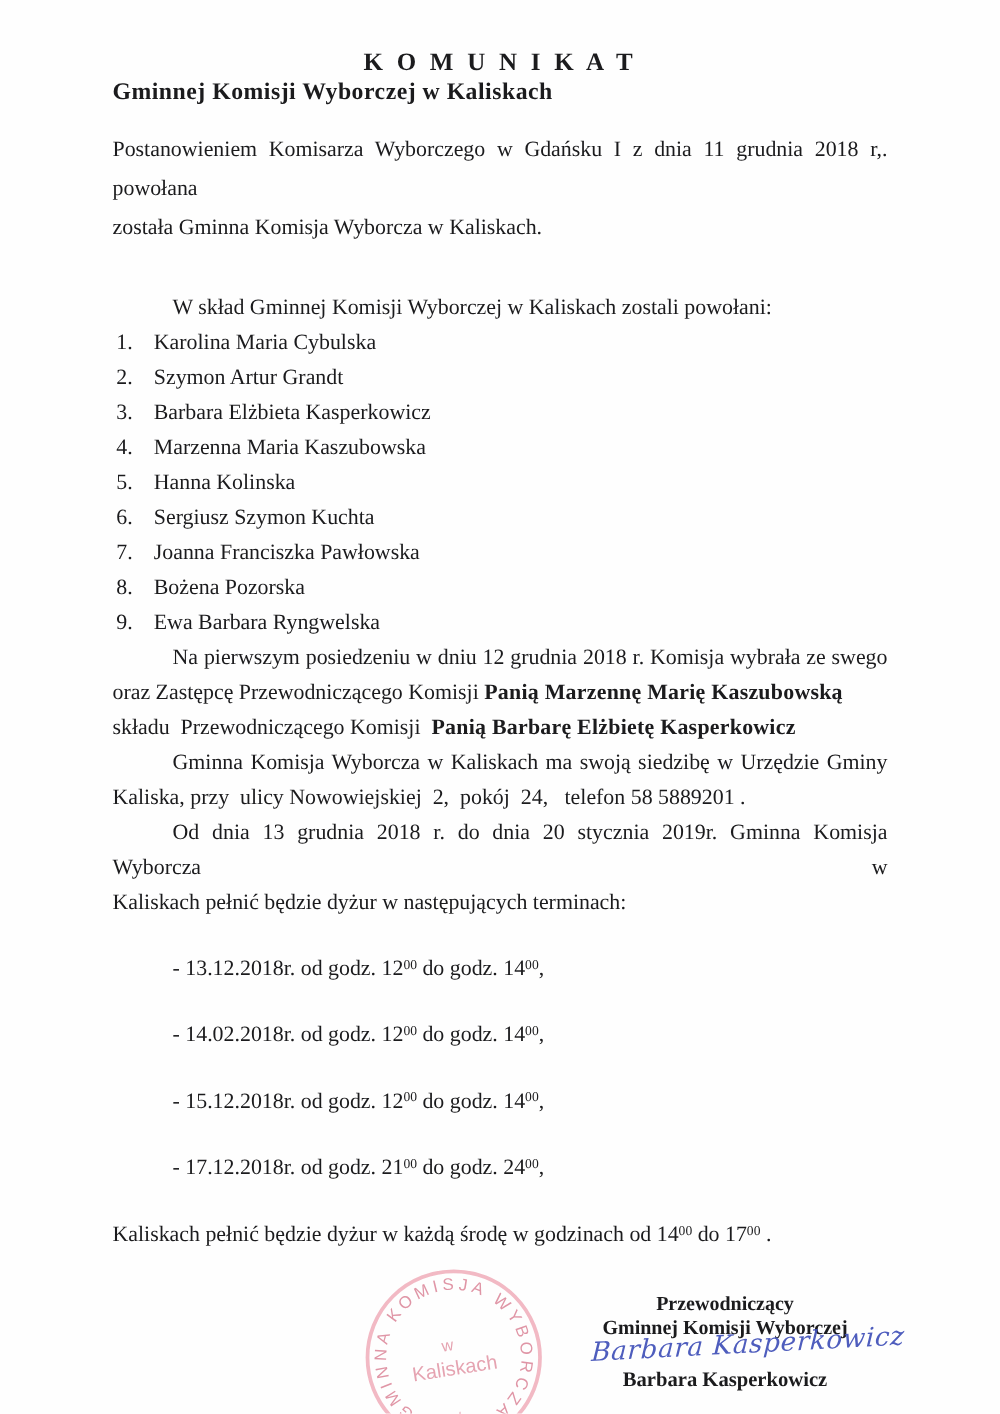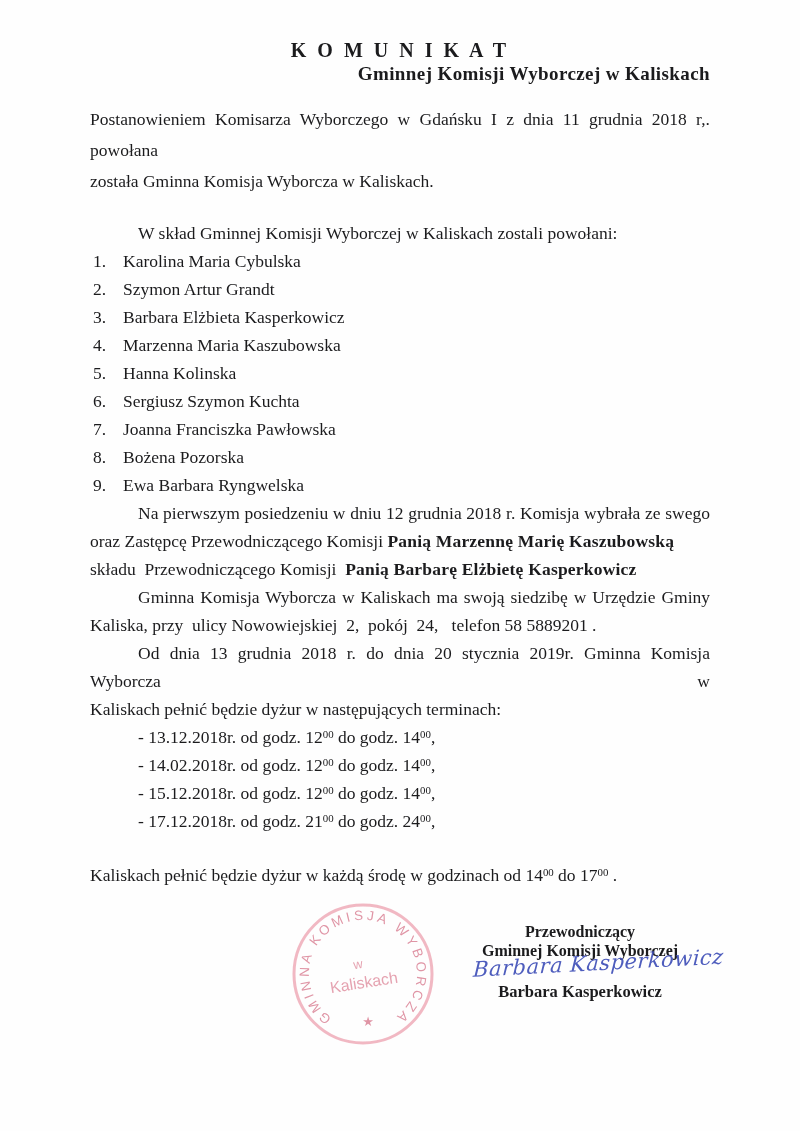--- a/index.html
+++ b/index.html
@@ -15,45 +15,45 @@
     position:absolute;left:90px;top:0;width:620px;
   }
   .doc-title{
     margin:38px 0 0 0;
     font-size:20px;line-height:24px;font-weight:bold;
     letter-spacing:3px;text-align:center;
   }
   .doc-subtitle{
     margin:0;
     font-size:19px;line-height:24px;font-weight:bold;
-    text-align:right;letter-spacing:0.4px;
+    text-align:left;letter-spacing:0.4px;
   }
   .intro{margin-top:18px;}
   .intro .line{line-height:31px;}
   .line{
     font-size:17.5px;line-height:28px;
     white-space:pre-wrap;
   }
   .jlast{
     text-align:justify;text-align-last:justify;text-justify:inter-word;
     white-space:normal;
   }
   .indent{text-indent:48px;}
-  .members-heading{margin-top:22px;text-indent:48px;}
+  .members-heading{margin-top:34px;text-indent:48px;}
   .members{margin-top:0;}
   .member-row{
     font-size:17.5px;line-height:28px;
     display:flex;
   }
   .member-num{width:30px;flex:0 0 30px;padding-left:3px;}
   .member-name{flex:1;}
   .election{margin-top:0;}
   .sched-line{
     font-size:17.5px;line-height:28px;
-    padding-left:48px;white-space:pre-wrap;
+    padding-left:48px;white-space:pre-wrap;margin-top:25px;
   }
   .final-para{margin-top:26px;}
   sup{
     font-size:0.62em;line-height:0;
     position:relative;top:-0.45em;vertical-align:baseline;
   }
   b{font-weight:bold;letter-spacing:0.2px;}
 
   
   .footer{position:relative;height:260px;margin-top:2px;}

